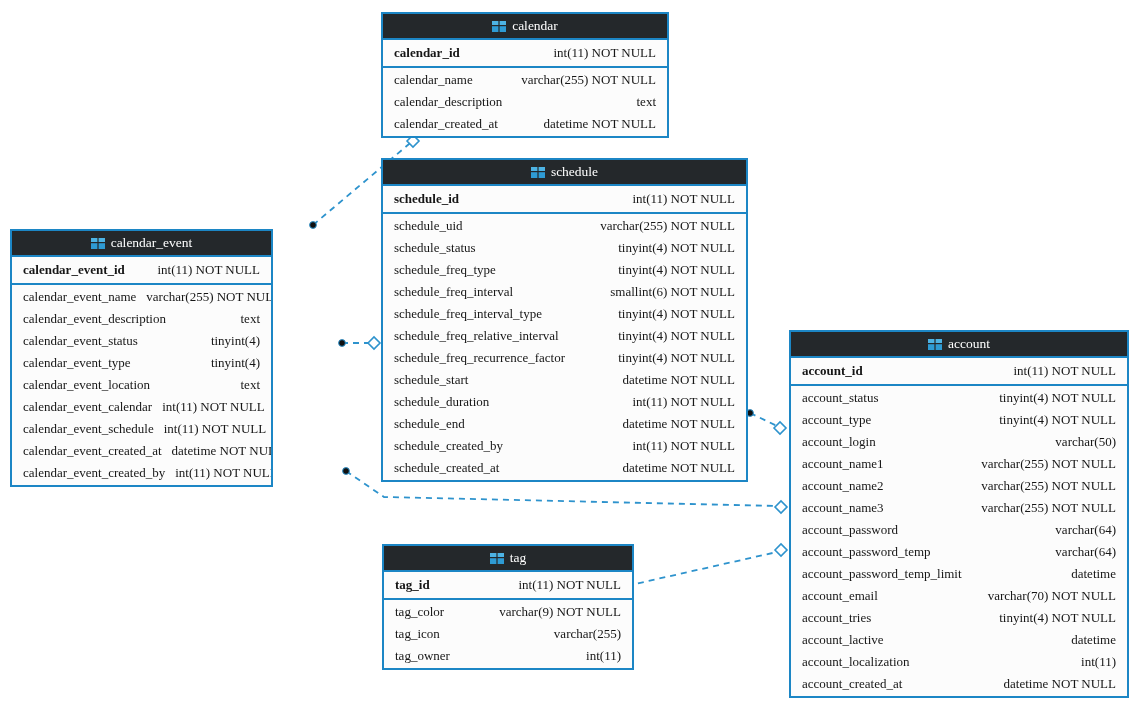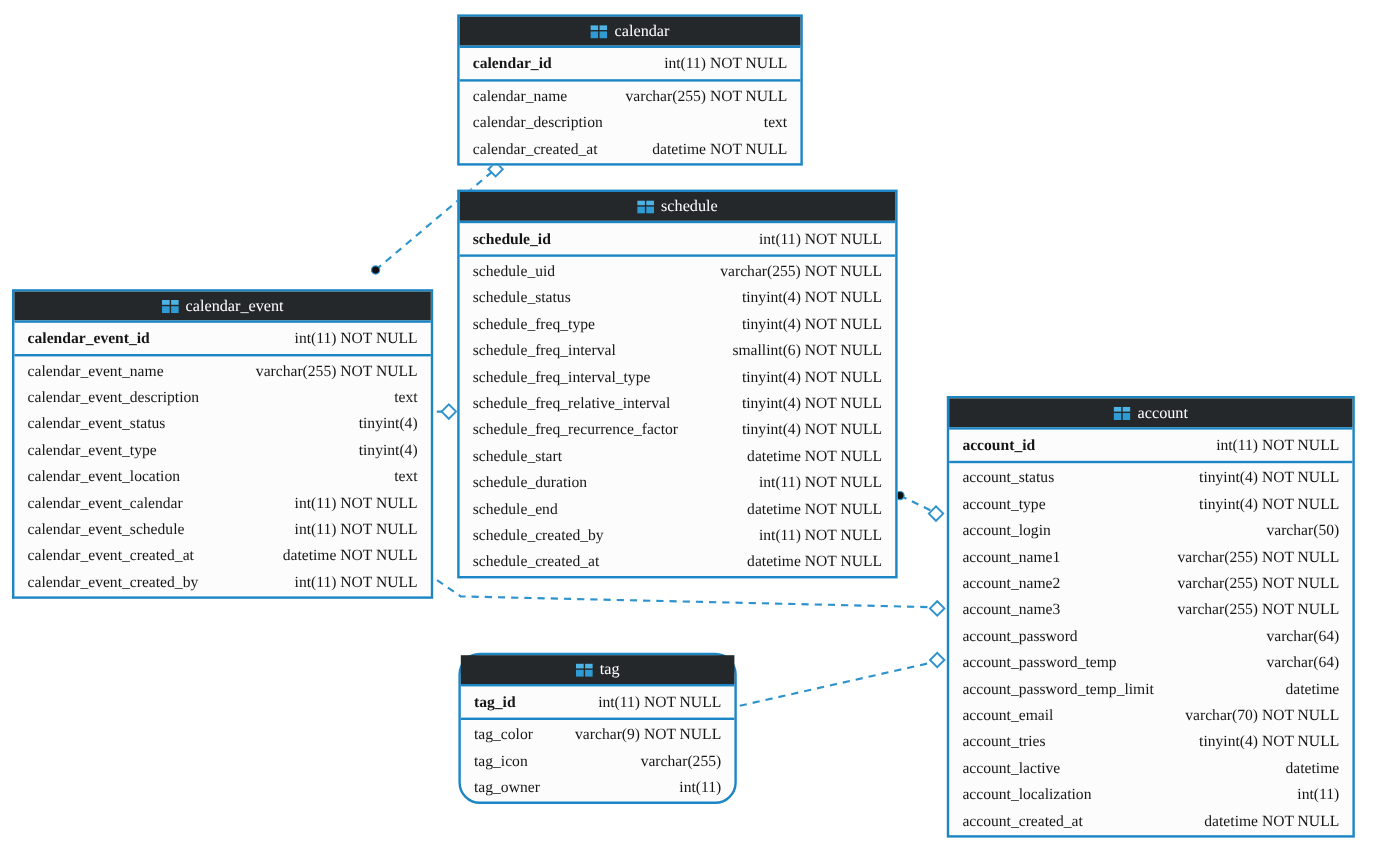--- a/index.html
+++ b/index.html
@@ -159,21 +159,21 @@
         <div class="row">
           <span class="nm">schedule_created_by</span>
           <span class="tp">int(11) NOT NULL</span>
         </div>
         <div class="row">
           <span class="nm">schedule_created_at</span>
           <span class="tp">datetime NOT NULL</span>
         </div>
       </div>
     </div>
-    <div class="tbl" style="left: 10px; top: 241px; width: 351px;">
+    <div class="tbl" style="left: 10px; top: 229px; width: 263px;">
       <div class="hdr">
         <svg class="tbl-icon" viewBox="0 0 14 11">
           <rect x="0" y="0" width="6.4" height="4" fill="var(--icon-top)"></rect>
           <rect x="7.6" y="0" width="6.4" height="4" fill="var(--icon-top)"></rect>
           <rect x="0" y="5.2" width="6.4" height="5.8" fill="var(--icon-bottom)"></rect>
           <rect x="7.6" y="5.2" width="6.4" height="5.8" fill="var(--icon-bottom)"></rect>
         </svg>
         <span class="ttl">calendar_event</span>
       </div>
       <div class="row pk">
@@ -285,21 +285,21 @@
         <div class="row">
           <span class="nm">account_localization</span>
           <span class="tp">int(11)</span>
         </div>
         <div class="row">
           <span class="nm">account_created_at</span>
           <span class="tp">datetime NOT NULL</span>
         </div>
       </div>
     </div>
-    <div class="tbl" style="left: 382px; top: 544px; width: 232px; border-radius: 18px;">
+    <div class="tbl" style="left: 382px; top: 544px; width: 252px;">
       <div class="hdr">
         <svg class="tbl-icon" viewBox="0 0 14 11">
           <rect x="0" y="0" width="6.4" height="4" fill="var(--icon-top)"></rect>
           <rect x="7.6" y="0" width="6.4" height="4" fill="var(--icon-top)"></rect>
           <rect x="0" y="5.2" width="6.4" height="5.8" fill="var(--icon-bottom)"></rect>
           <rect x="7.6" y="5.2" width="6.4" height="5.8" fill="var(--icon-bottom)"></rect>
         </svg>
         <span class="ttl">tag</span>
       </div>
       <div class="row pk">

